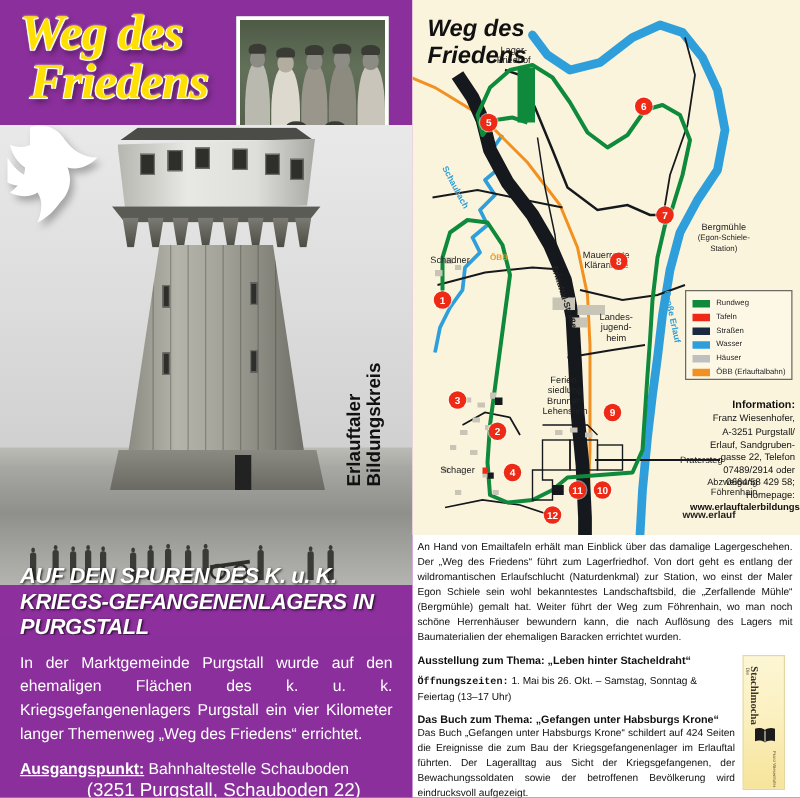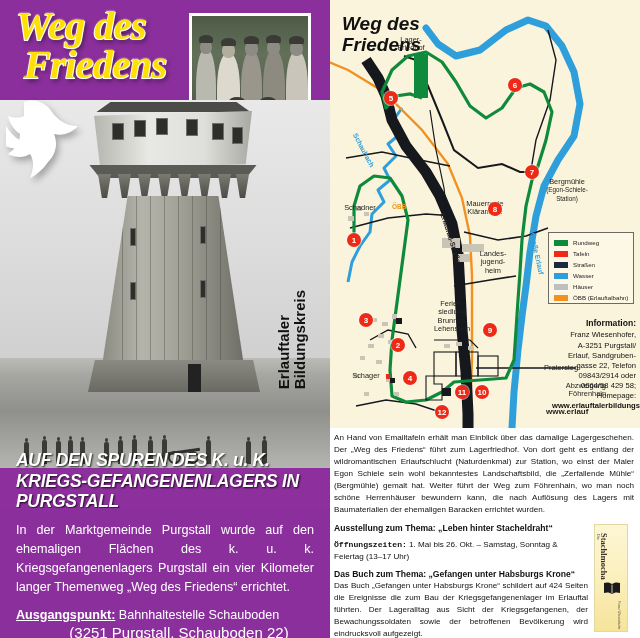--- a/index.html
+++ b/index.html
@@ -415,21 +415,21 @@
         </g>
 
         <rect x="66" y="318" width="6" height="6" fill="#15181c"></rect>
         <rect x="112" y="388" width="9" height="8" fill="#15181c"></rect>
         <rect x="60" y="378" width="5" height="5" fill="#15181c"></rect>
 
         <rect x="56" y="374" width="4" height="5" fill="#ee2a16"></rect>
       </svg>
 
       <div class="mlabel" style="left:57px;top:36px;width:48px;">Lager-<br>Friedhof</div>
-      <div class="mlabel" style="left:208px;top:178px;width:58px;">Bergmühle<br><span style="font-size:6.3px;">(Egon-Schiele-<br>Station)</span></div>
+      <div class="mlabel" style="left:220px;top:178px;width:58px;">Bergmühle<br><span style="font-size:6.3px;">(Egon-Schiele-<br>Station)</span></div>
       <div class="mlabel" style="left:128px;top:200px;width:54px;">Mauerreste<br>Kläranlage</div>
       <div class="mlabel" style="left:8px;top:204px;width:44px;">Schadner</div>
       <div class="mlabel" style="left:142px;top:250px;width:42px;">Landes-<br>jugend-<br>heim</div>
       <div class="mlabel" style="left:96px;top:300px;width:52px;">Ferien-<br>siedlung<br>Brunner-<br>Lehenstein</div>
       <div class="mlabel" style="left:14px;top:372px;width:44px;">Schager</div>
       <div class="mlabel" style="left:214px;top:364px;width:54px;text-align:left;">Pratersteg</div>
       <div class="mlabel" style="left:214px;top:382px;width:62px;text-align:right;">Abzweigung<br>Föhrenhain</div>
       <div class="mlabel" style="left:216px;top:408px;width:70px;text-align:left;font-weight:bold;font-size:8px;">www.erlauf</div>
 
       <div class="riverlabel" style="left:28px;top:132px;transform:rotate(62deg);transform-origin:left top;">Schaubach</div>
@@ -477,21 +477,21 @@
         </div>
       </div>
     </div>
 
     <div id="info-block" style="left:222px;top:318px;width:84px;">
       <span id="info-title">Information:</span>
       <span>Franz Wiesenhofer,</span><br>
       <span>A-3251 Purgstall/</span><br>
       <span>Erlauf, Sandgruben-</span><br>
       <span>gasse 22, Telefon</span><br>
-      <span>09843/2914 oder</span><br>
+      <span>07489/2914 oder</span><br>
       <span>0664/58 429 58;</span><br>
       <span>Homepage:</span>
       <span id="info-url">www.erlauftalerbildungskreis.at</span>
     </div>
 
     <div id="right-text">
       <p id="intro-par">An Hand von Emailtafeln erhält man Einblick über das damalige Lagergeschehen. Der „Weg des Friedens“ führt zum Lagerfriedhof. Von dort geht es entlang der wildromantischen Erlaufschlucht (Naturdenkmal) zur Station, wo einst der Maler Egon Schiele sein wohl bekanntestes Landschaftsbild, die „Zerfallende Mühle“ (Bergmühle) gemalt hat. Weiter führt der Weg zum Föhrenhain, wo man noch schöne Herrenhäuser bewundern kann, die nach Auflösung des Lagers mit Baumaterialien der ehemaligen Baracken errichtet wurden.</p>
 
       <div class="sec-head">Ausstellung zum Thema: „Leben hinter Stacheldraht“</div>
 

